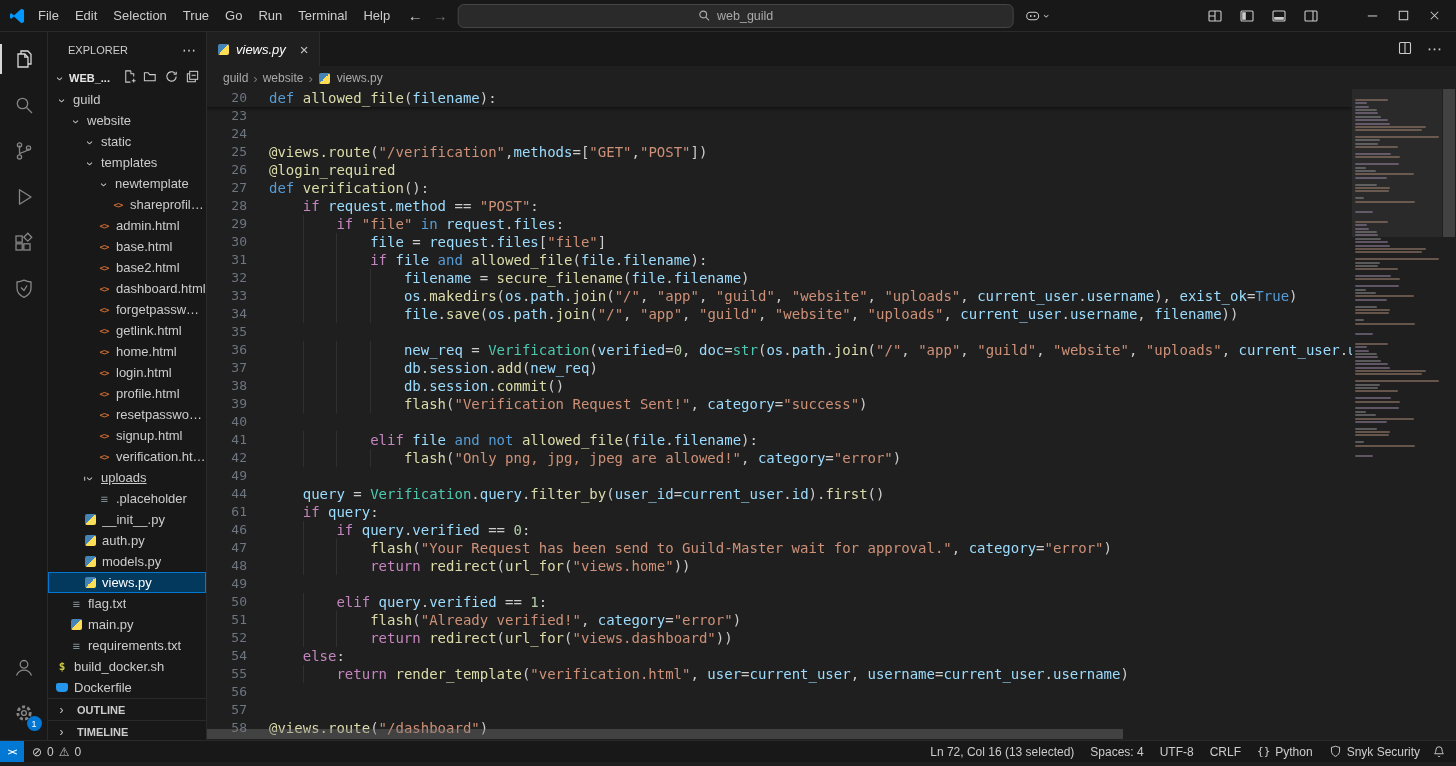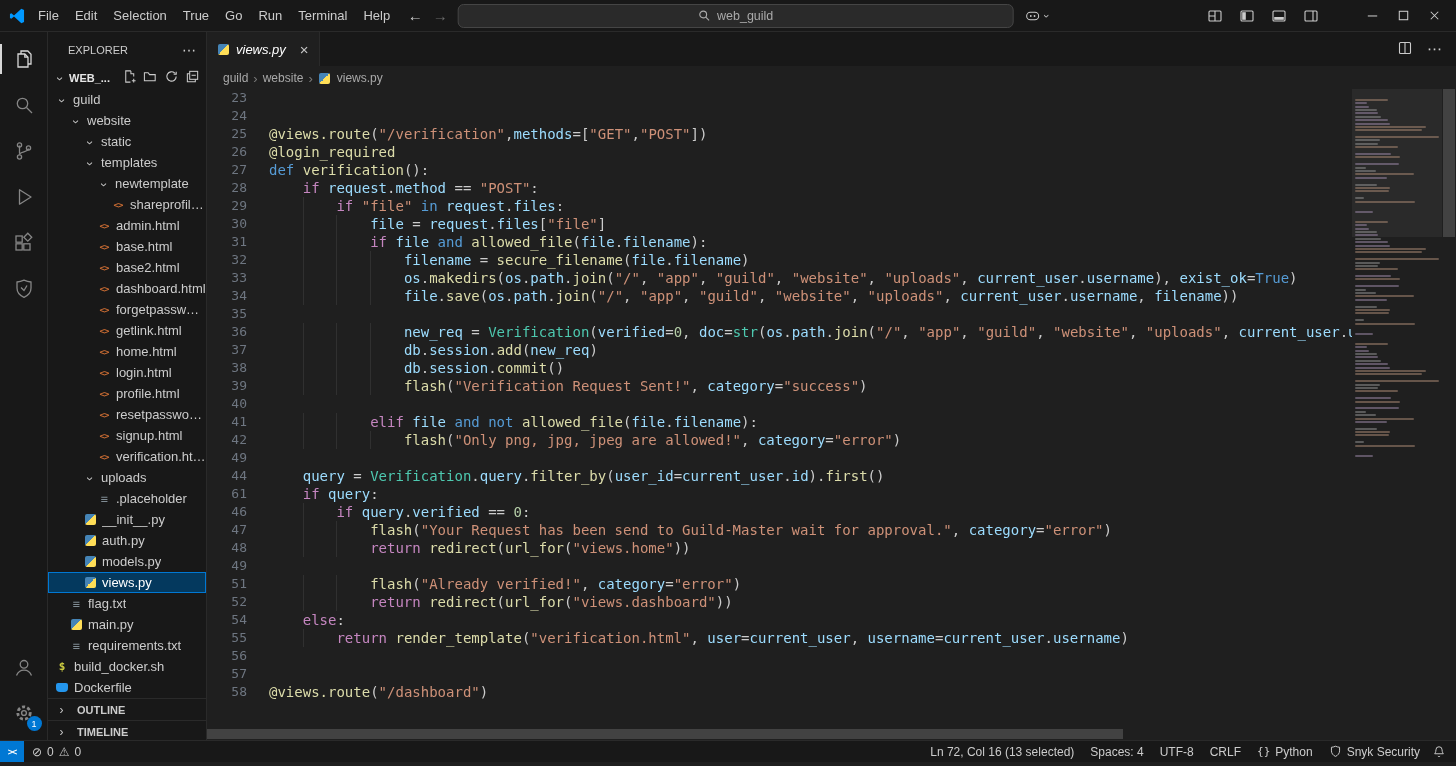--- a/index.html
+++ b/index.html
@@ -370,21 +370,21 @@
             <span class="tlabel">resetpassword.ht...</span>
           </div>
           <div class="trow" style="padding-left: 48px;">
             <span class="fico html">&lt;&gt;</span>
             <span class="tlabel">signup.html</span>
           </div>
           <div class="trow" style="padding-left: 48px;">
             <span class="fico html">&lt;&gt;</span>
             <span class="tlabel">verification.html</span>
           </div>
-          <div class="trow" style="padding-left: 34px;">
+          <div class="trow" style="padding-left: 34px; text-decoration: underline;">
             <span class="chev open">›</span>
             <span class="tlabel">uploads</span>
           </div>
           <div class="trow" style="padding-left: 48px;">
             <span class="fico txt">≡</span>
             <span class="tlabel">.placeholder</span>
           </div>
           <div class="trow" style="padding-left: 34px;">
             <span class="fico py"></span>
             <span class="tlabel">__init__.py</span>
@@ -453,20 +453,21 @@
       <div class="breadcrumb">
           <span class="bc-item">guild</span>
           <span class="bc-sep">›</span>
           <span class="bc-item">website</span>
           <span class="bc-sep">›</span>
           <span class="fico py"></span>
           <span class="bc-item">views.py</span>
         </div>
       <div class="code">
         <div class="lines">
+            <div class="line sticky"><span class="ln">20</span><span class="lt"><span class="tk-kb">def </span><span class="tk-fn">allowed_file</span><span class="tk-p">(</span><span class="tk-v">filename</span><span class="tk-p">):</span></span></div>
             <div class="line"><span class="ln">23</span><span class="lt"></span></div>
             <div class="line"><span class="ln">24</span><span class="lt"></span></div>
             <div class="line"><span class="ln">25</span><span class="lt"><span class="tk-fn">@views.route</span><span class="tk-p">(</span><span class="tk-str">"/verification"</span><span class="tk-p">,</span><span class="tk-v">methods</span><span class="tk-p">=</span><span class="tk-p">[</span><span class="tk-str">"GET"</span><span class="tk-p">,</span><span class="tk-str">"POST"</span><span class="tk-p">])</span></span></div>
             <div class="line"><span class="ln">26</span><span class="lt"><span class="tk-fn">@login_required</span></span></div>
             <div class="line"><span class="ln">27</span><span class="lt"><span class="tk-kb">def </span><span class="tk-fn">verification</span><span class="tk-p">():</span></span></div>
             <div class="line"><span class="ln">28</span><span class="lt"><span class="ind">    </span><span class="tk-kw">if </span><span class="tk-v">request</span><span class="tk-p">.</span><span class="tk-v">method</span><span class="tk-p"> == </span><span class="tk-str">"POST"</span><span class="tk-p">:</span></span></div>
             <div class="line"><span class="ln">29</span><span class="lt"><span class="ind">    </span><span class="ind g">    </span><span class="tk-kw">if </span><span class="tk-str">"file"</span><span class="tk-kb"> in </span><span class="tk-v">request</span><span class="tk-p">.</span><span class="tk-v">files</span><span class="tk-p">:</span></span></div>
             <div class="line"><span class="ln">30</span><span class="lt"><span class="ind">    </span><span class="ind g">    </span><span class="ind g">    </span><span class="tk-v">file</span><span class="tk-p"> = </span><span class="tk-v">request</span><span class="tk-p">.</span><span class="tk-v">files</span><span class="tk-p">[</span><span class="tk-str">"file"</span><span class="tk-p">]</span></span></div>
             <div class="line"><span class="ln">31</span><span class="lt"><span class="ind">    </span><span class="ind g">    </span><span class="ind g">    </span><span class="tk-kw">if </span><span class="tk-v">file</span><span class="tk-kb"> and </span><span class="tk-fn">allowed_file</span><span class="tk-p">(</span><span class="tk-v">file</span><span class="tk-p">.</span><span class="tk-v">filename</span><span class="tk-p">):</span></span></div>
             <div class="line"><span class="ln">32</span><span class="lt"><span class="ind">    </span><span class="ind g">    </span><span class="ind g">    </span><span class="ind g">    </span><span class="tk-v">filename</span><span class="tk-p"> = </span><span class="tk-fn">secure_filename</span><span class="tk-p">(</span><span class="tk-v">file</span><span class="tk-p">.</span><span class="tk-v">filename</span><span class="tk-p">)</span></span></div>
@@ -480,20 +481,21 @@
             <div class="line"><span class="ln">40</span><span class="lt"></span></div>
             <div class="line"><span class="ln">41</span><span class="lt"><span class="ind">    </span><span class="ind g">    </span><span class="ind g">    </span><span class="tk-kw">elif </span><span class="tk-v">file</span><span class="tk-kb"> and </span><span class="tk-kb">not </span><span class="tk-fn">allowed_file</span><span class="tk-p">(</span><span class="tk-v">file</span><span class="tk-p">.</span><span class="tk-v">filename</span><span class="tk-p">):</span></span></div>
             <div class="line"><span class="ln">42</span><span class="lt"><span class="ind">    </span><span class="ind g">    </span><span class="ind g">    </span><span class="ind g">    </span><span class="tk-fn">flash</span><span class="tk-p">(</span><span class="tk-str">"Only png, jpg, jpeg are allowed!"</span><span class="tk-p">, </span><span class="tk-v">category</span><span class="tk-p">=</span><span class="tk-str">"error"</span><span class="tk-p">)</span></span></div>
             <div class="line"><span class="ln">49</span><span class="lt"></span></div>
             <div class="line"><span class="ln">44</span><span class="lt"><span class="ind">    </span><span class="tk-v">query</span><span class="tk-p"> = </span><span class="tk-cls">Verification</span><span class="tk-p">.</span><span class="tk-v">query</span><span class="tk-p">.</span><span class="tk-fn">filter_by</span><span class="tk-p">(</span><span class="tk-v">user_id</span><span class="tk-p">=</span><span class="tk-v">current_user</span><span class="tk-p">.</span><span class="tk-v">id</span><span class="tk-p">).</span><span class="tk-fn">first</span><span class="tk-p">()</span></span></div>
             <div class="line"><span class="ln">61</span><span class="lt"><span class="ind">    </span><span class="tk-kw">if </span><span class="tk-v">query</span><span class="tk-p">:</span></span></div>
             <div class="line"><span class="ln">46</span><span class="lt"><span class="ind">    </span><span class="ind g">    </span><span class="tk-kw">if </span><span class="tk-v">query</span><span class="tk-p">.</span><span class="tk-v">verified</span><span class="tk-p"> == </span><span class="tk-num">0</span><span class="tk-p">:</span></span></div>
             <div class="line"><span class="ln">47</span><span class="lt"><span class="ind">    </span><span class="ind g">    </span><span class="ind g">    </span><span class="tk-fn">flash</span><span class="tk-p">(</span><span class="tk-str">"Your Request has been send to Guild-Master wait for approval."</span><span class="tk-p">, </span><span class="tk-v">category</span><span class="tk-p">=</span><span class="tk-str">"error"</span><span class="tk-p">)</span></span></div>
             <div class="line"><span class="ln">48</span><span class="lt"><span class="ind">    </span><span class="ind g">    </span><span class="ind g">    </span><span class="tk-kw">return </span><span class="tk-fn">redirect</span><span class="tk-p">(</span><span class="tk-fn">url_for</span><span class="tk-p">(</span><span class="tk-str">"views.home"</span><span class="tk-p">))</span></span></div>
             <div class="line"><span class="ln">49</span><span class="lt"></span></div>
+            <div class="line"><span class="ln">50</span><span class="lt"><span class="ind">    </span><span class="ind g">    </span><span class="tk-kw">elif </span><span class="tk-v">query</span><span class="tk-p">.</span><span class="tk-v">verified</span><span class="tk-p"> == </span><span class="tk-num">1</span><span class="tk-p">:</span></span></div>
             <div class="line"><span class="ln">51</span><span class="lt"><span class="ind">    </span><span class="ind g">    </span><span class="ind g">    </span><span class="tk-fn">flash</span><span class="tk-p">(</span><span class="tk-str">"Already verified!"</span><span class="tk-p">, </span><span class="tk-v">category</span><span class="tk-p">=</span><span class="tk-str">"error"</span><span class="tk-p">)</span></span></div>
             <div class="line"><span class="ln">52</span><span class="lt"><span class="ind">    </span><span class="ind g">    </span><span class="ind g">    </span><span class="tk-kw">return </span><span class="tk-fn">redirect</span><span class="tk-p">(</span><span class="tk-fn">url_for</span><span class="tk-p">(</span><span class="tk-str">"views.dashboard"</span><span class="tk-p">))</span></span></div>
             <div class="line"><span class="ln">54</span><span class="lt"><span class="ind">    </span><span class="tk-kw">else</span><span class="tk-p">:</span></span></div>
             <div class="line"><span class="ln">55</span><span class="lt"><span class="ind">    </span><span class="ind g">    </span><span class="tk-kw">return </span><span class="tk-fn">render_template</span><span class="tk-p">(</span><span class="tk-str">"verification.html"</span><span class="tk-p">, </span><span class="tk-v">user</span><span class="tk-p">=</span><span class="tk-v">current_user</span><span class="tk-p">, </span><span class="tk-v">username</span><span class="tk-p">=</span><span class="tk-v">current_user</span><span class="tk-p">.</span><span class="tk-v">username</span><span class="tk-p">)</span></span></div>
             <div class="line"><span class="ln">56</span><span class="lt"></span></div>
             <div class="line"><span class="ln">57</span><span class="lt"></span></div>
             <div class="line"><span class="ln">58</span><span class="lt"><span class="tk-fn">@views.route</span><span class="tk-p">(</span><span class="tk-str">"/dashboard"</span><span class="tk-p">)</span></span></div>
           </div>
         <div class="minimap">
             <div class="mview"></div>

